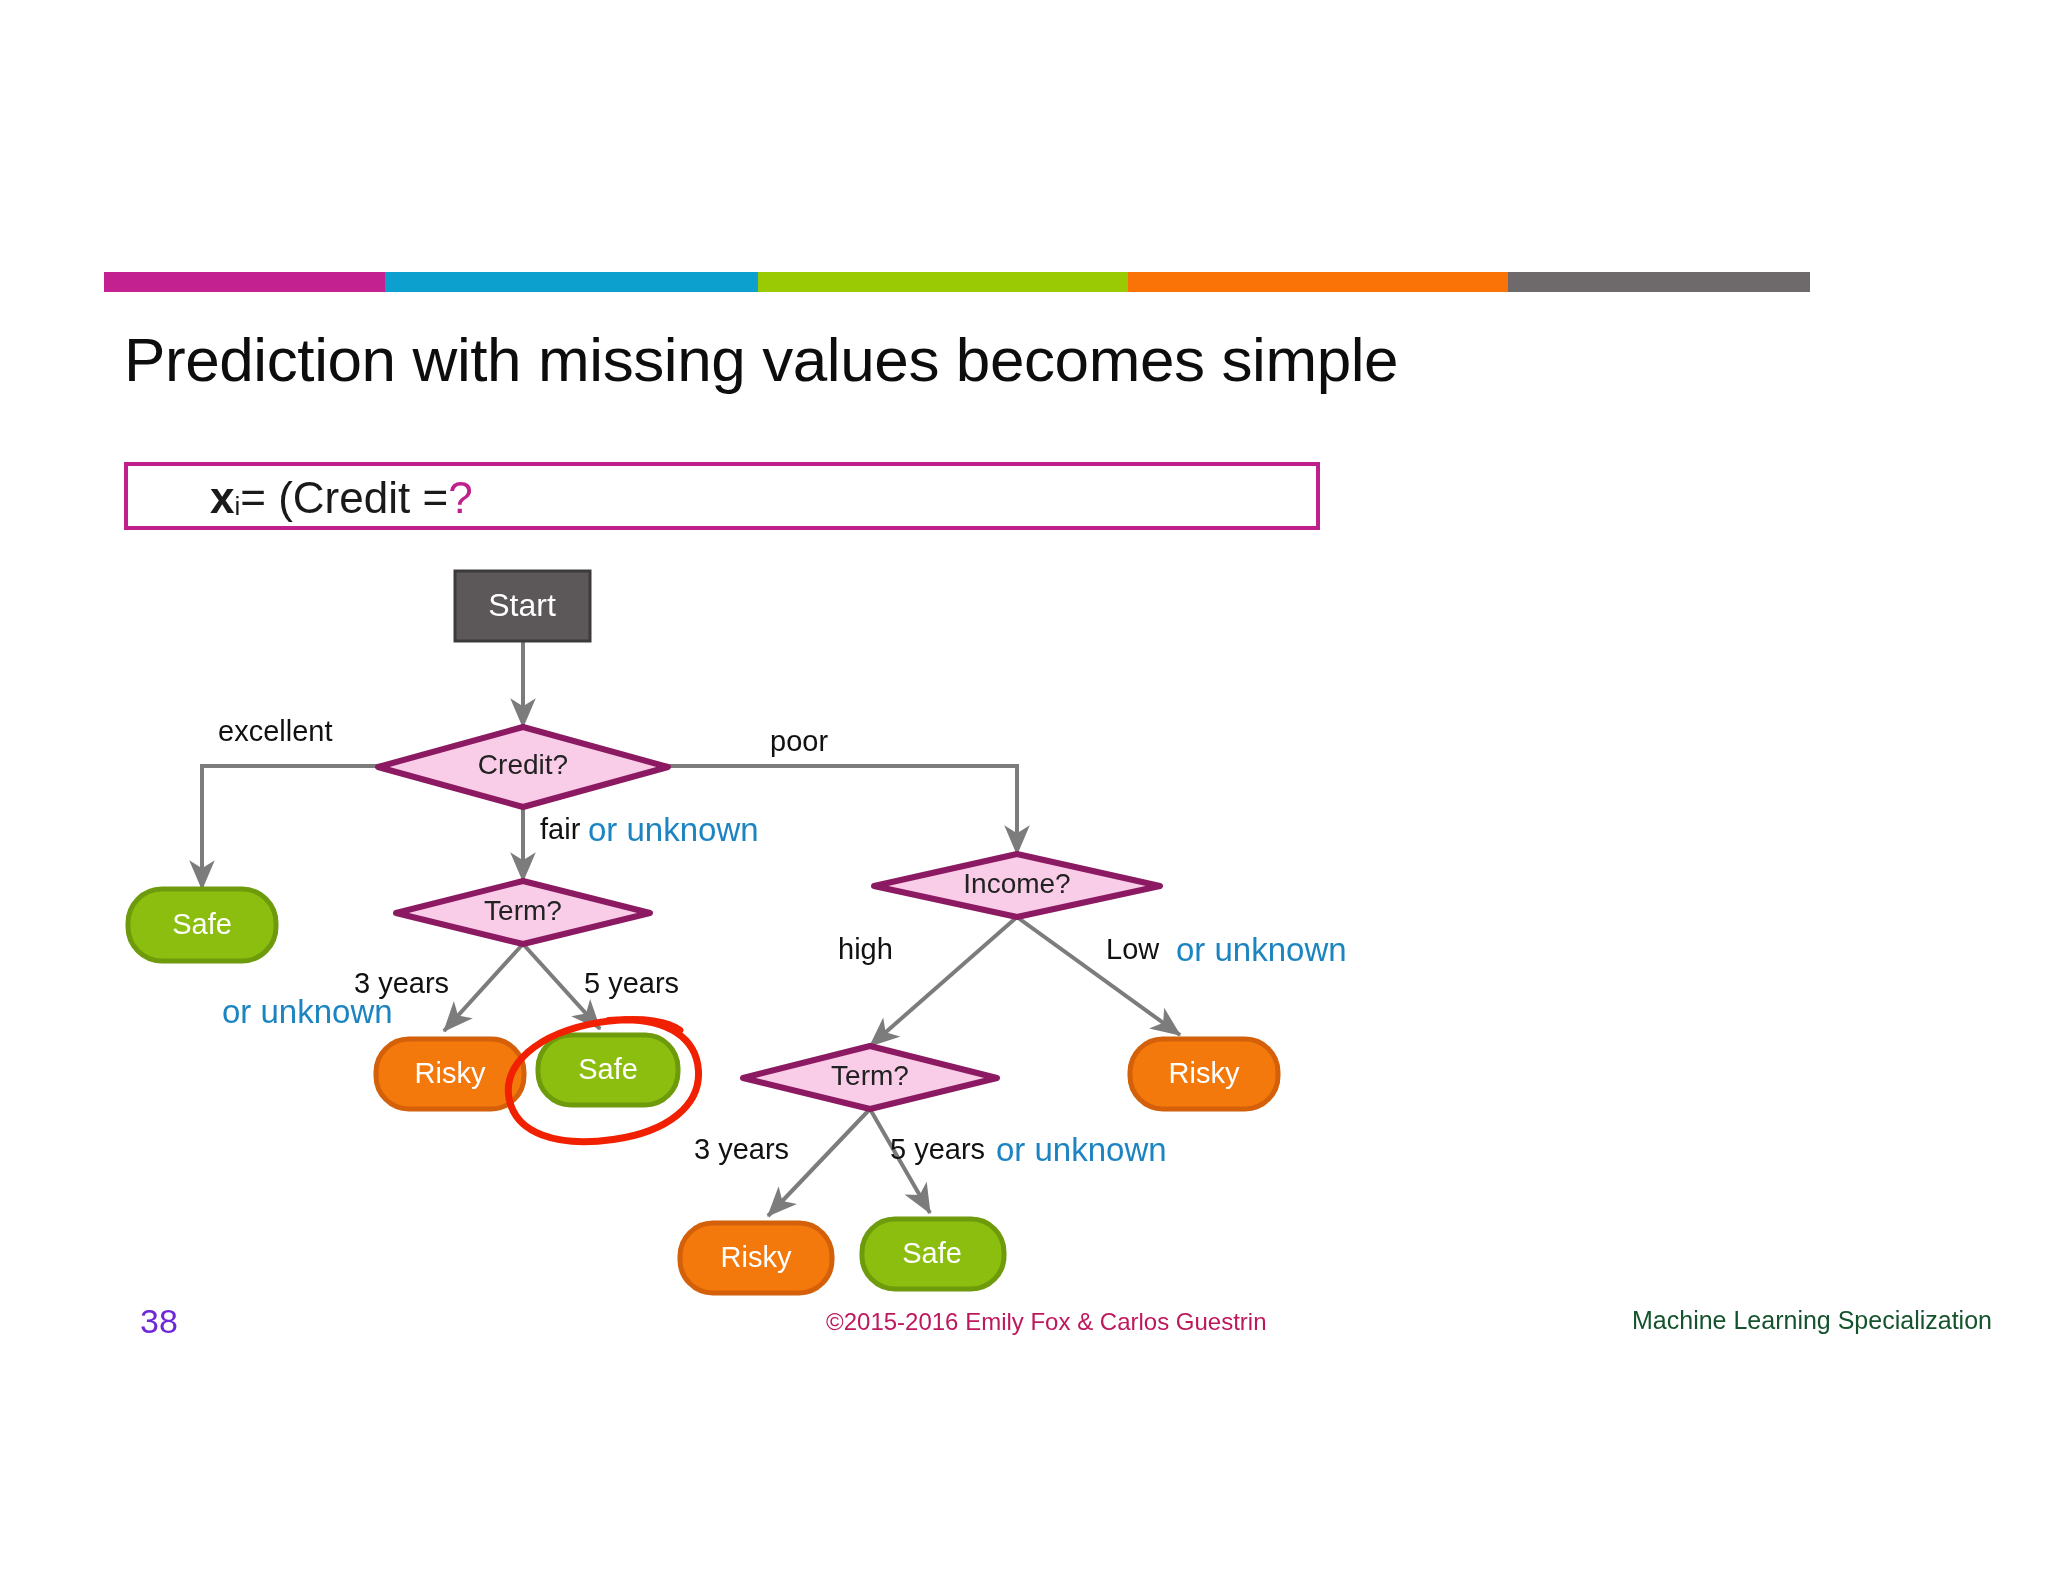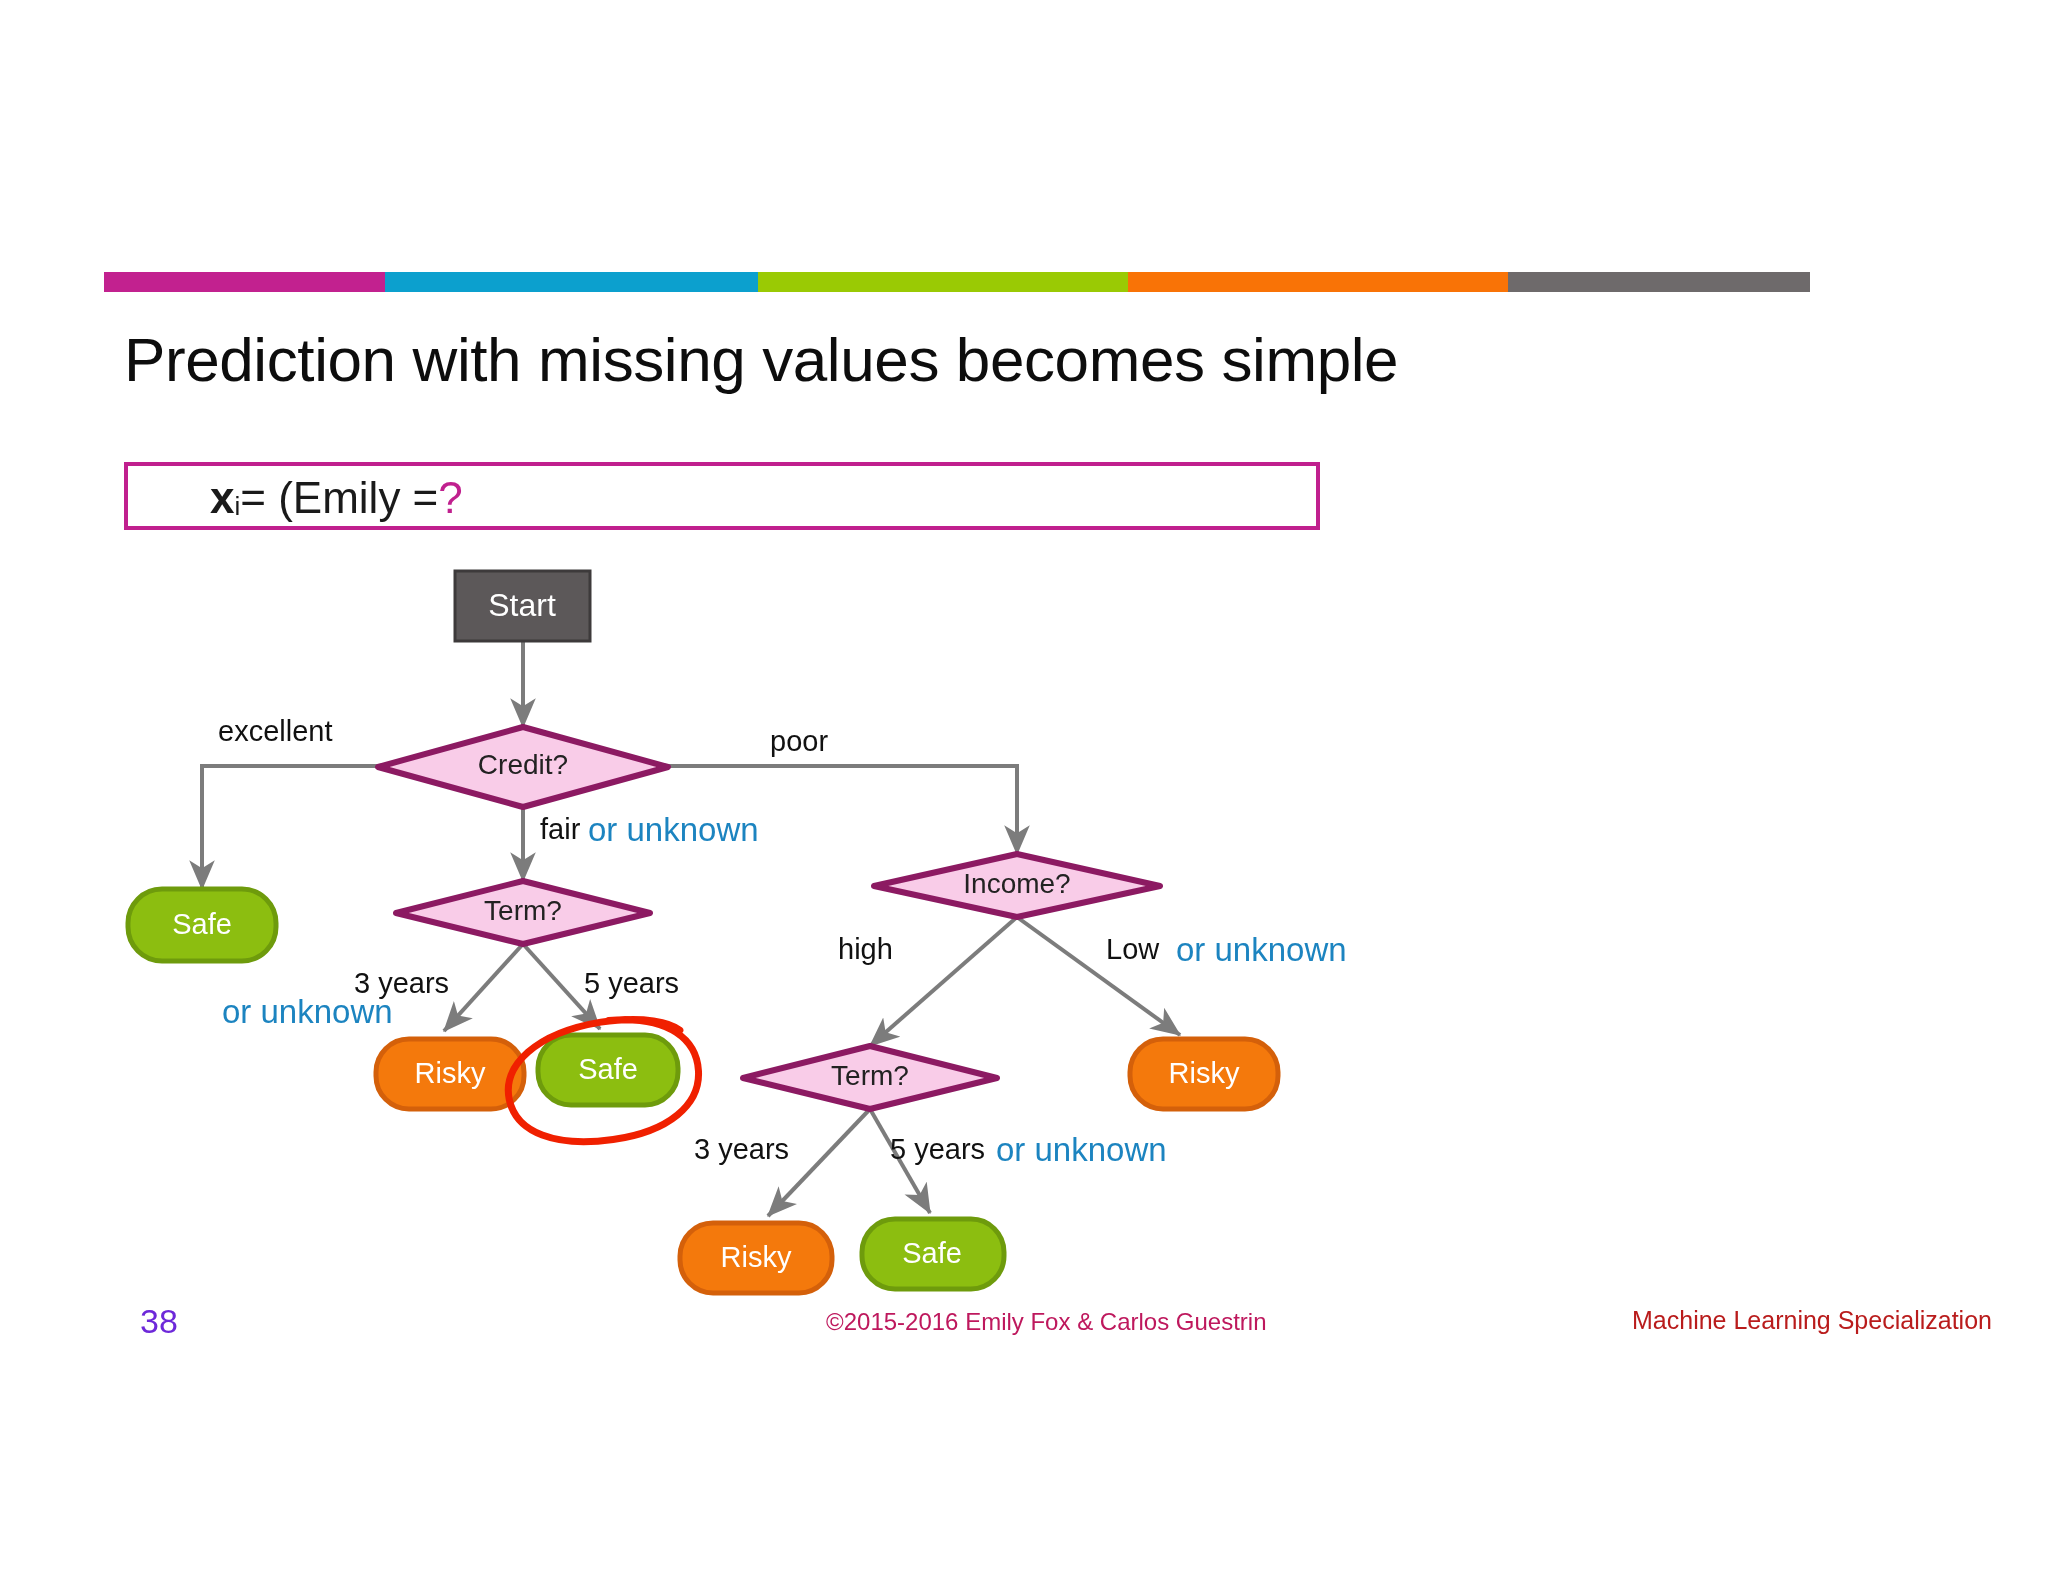--- a/index.html
+++ b/index.html
@@ -31,42 +31,42 @@
   .dialabel{font-family:"Liberation Sans",sans-serif;fill:#222222;font-size:28px;
             text-anchor:middle;dominant-baseline:middle;}
   .startlabel{font-family:"Liberation Sans",sans-serif;fill:#ffffff;font-size:32px;
               text-anchor:middle;dominant-baseline:middle;}
   .edgelbl{font-family:"Liberation Sans",sans-serif;fill:#111111;font-size:29px;}
   .unk{font-family:"Liberation Sans",sans-serif;fill:#1C84C0;font-size:33px;}
 
   
   .pagenum{position:absolute;left:140px;top:1290px;font-size:34px;color:#6d28d9;margin-top:12px;}
   .copy{position:absolute;left:826px;top:1308px;font-size:24px;color:#be185d;white-space:nowrap;}
-  .mls{position:absolute;left:1632px;top:1306px;font-size:25px;color:#b91c1c;white-space:nowrap;}
+  .mls{position:absolute;left:1632px;top:1306px;font-size:25px;color:#14532d;white-space:nowrap;}
 </style>
 </head>
 <body>
 
 <div class="slide">
 
   <div class="stripe">
     <span style="background: rgb(194, 33, 143); width: 281px;"></span>
     <span style="background: rgb(12, 160, 206); width: 373px;"></span>
     <span style="background: rgb(154, 202, 4); width: 370px;"></span>
     <span style="background: rgb(249, 115, 6); width: 380px;"></span>
     <span style="background: rgb(110, 106, 107); width: 302px;"></span>
   </div>
 
   <div class="title">Prediction with missing values becomes simple</div>
 
   <div class="fvbox" style="border-color: rgb(192, 32, 142);"></div>
   <div class="fvtext">
     <b>x</b>
       <sub>i</sub>
-      <span> = (Emily = </span>
+      <span> = (Credit = </span>
       <span class="q">?</span>
   </div>
 
   <div class="diagram">
   <svg width="2048" height="1582" viewBox="0 0 2048 1582" xmlns="http://www.w3.org/2000/svg">
     <defs>
       <marker id="ah" markerWidth="9" markerHeight="9" refX="7.2" refY="3.2" orient="auto" markerUnits="strokeWidth">
         <path d="M0,0 L7.5,3.2 L0,6.4 L2,3.2 z" fill="#7C7C7C"></path>
       </marker>
     </defs>

